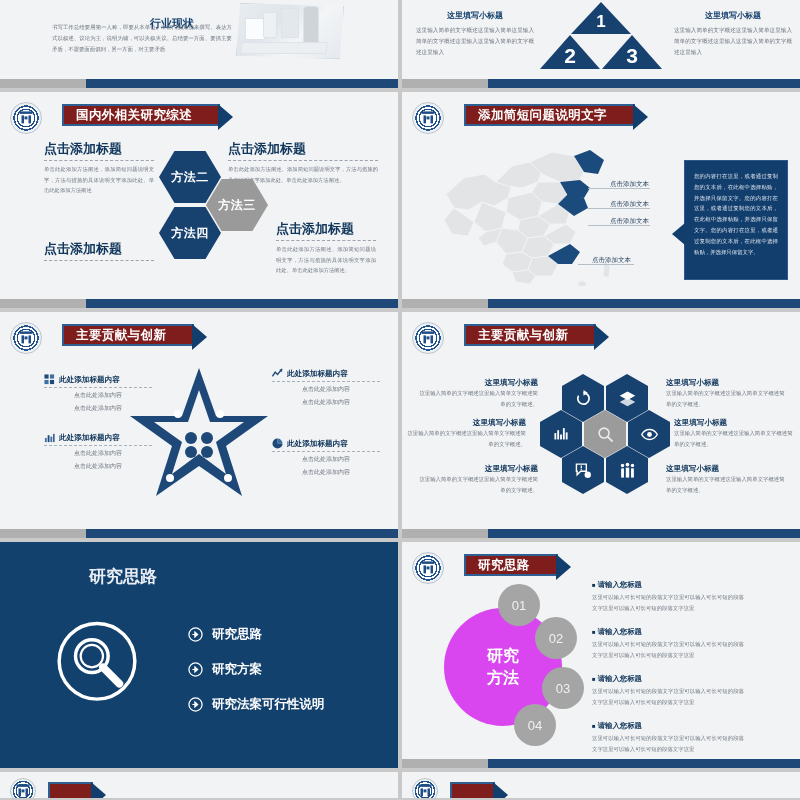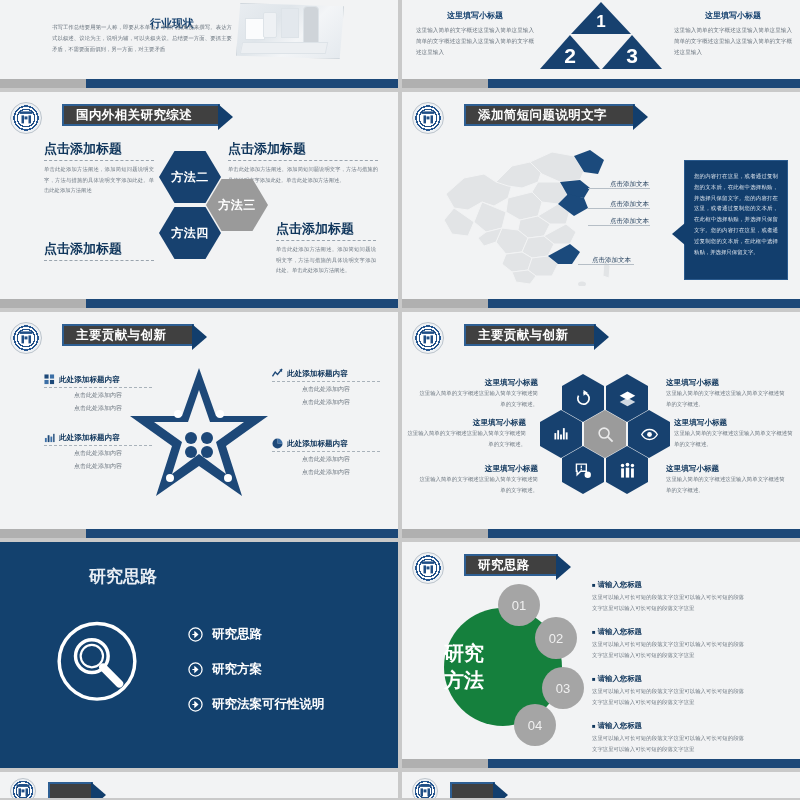--- a/index.html
+++ b/index.html
@@ -39,21 +39,21 @@
     width:13px; height:12px;
     background:
       linear-gradient(#1f4e86,#1f4e86) 0 0/13px 2.5px no-repeat,
       linear-gradient(#1f4e86,#1f4e86) 1.5px 3.5px/2.5px 8.5px no-repeat,
       linear-gradient(#1f4e86,#1f4e86) 9px 3.5px/2.5px 8.5px no-repeat,
       linear-gradient(#1f4e86,#1f4e86) 5px 4.5px/3px 3px no-repeat;
   }
 
   .banner{
     position:absolute; height:22px; display:flex; align-items:center;
-    background:#404040; border:2px solid #2e5f93; padding:0 26px 0 12px;
+    background:#7f1d1d; border:2px solid #2e5f93; padding:0 26px 0 12px;
     color:#fff; font-weight:bold; font-size:12.5px; letter-spacing:.4px;
     white-space:nowrap;
   }
   .banner::after{
     content:""; position:absolute; right:-15px; top:-2px; width:0; height:0;
     border-top:13px solid transparent; border-bottom:13px solid transparent;
     border-left:15px solid #123e6d;
   }
 
   .cn{ font-family:"Liberation Sans","DejaVu Sans",sans-serif; }
@@ -171,22 +171,22 @@
   .d-title{ position:absolute; left:58px; top:24px; color:#e9eef4; font-size:17px;
             font-weight:bold; line-height:1.35; text-align:center; width:130px; }
   .mag{ position:absolute; left:54px; top:78px; width:86px; height:86px; }
   .d-list{ position:absolute; left:188px; top:84px; }
   .d-row{ display:flex; align-items:center; gap:9px; margin-bottom:18px; color:#fff;
           font-size:12.5px; font-weight:bold; }
   .d-bullet{ width:15px; height:15px; flex:none; }
 
   
   .bigc{ position:absolute; left:42px; top:66px; width:118px; height:118px;
-         border-radius:50%; background:#15803d; display:flex; align-items:center;
-         color:#fff; font-weight:bold; font-size:20px;
+         border-radius:50%; background:#d946ef; display:flex; align-items:center;
+         justify-content:center; color:#fff; font-weight:bold; font-size:16px;
          line-height:1.35; text-align:center; }
   .numc{ position:absolute; border-radius:50%; background:#a5a5a5; color:#f0f0f0;
          display:flex; align-items:center; justify-content:center; font-size:13px; }
   .n1{ left:96px; top:42px; width:42px; height:42px; }
   .n2{ left:133px; top:75px; width:42px; height:42px; }
   .n3{ left:140px; top:125px; width:42px; height:42px; }
   .n4{ left:112px; top:162px; width:42px; height:42px; }
   .s8b{ position:absolute; left:190px; width:152px; }
   .s8b .bt{ font-size:7.4px; font-weight:bold; color:#10365c; }
   .s8b .bt::before{ content:"\25A0"; color:#10365c; font-size:6px; margin-right:2px; }

